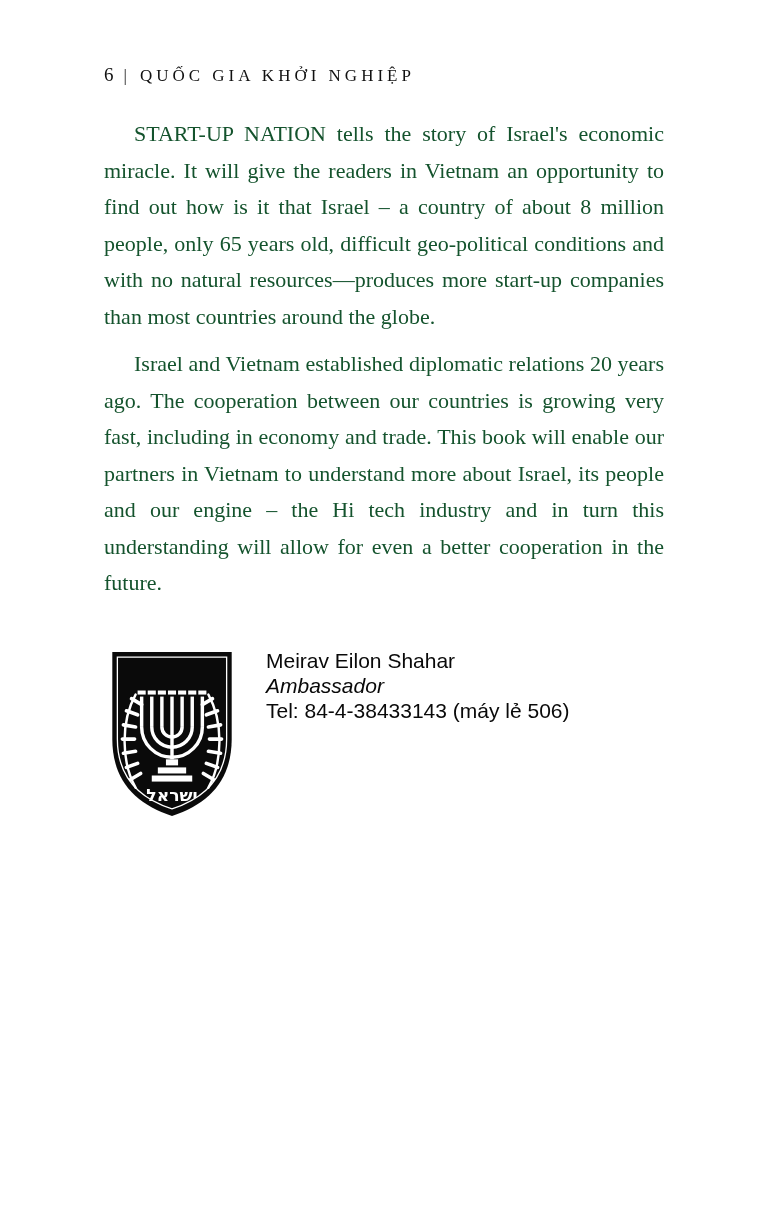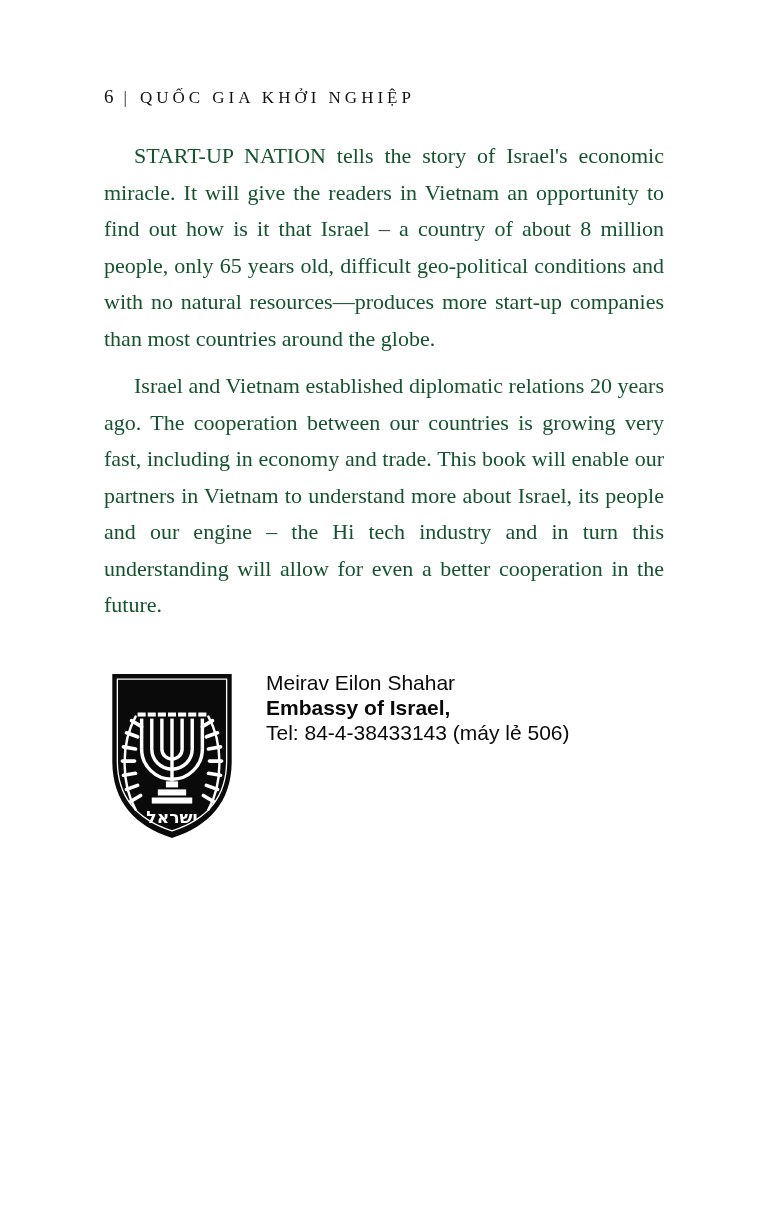--- a/index.html
+++ b/index.html
@@ -4,21 +4,21 @@
 <style>
   * { margin: 0; padding: 0; box-sizing: border-box; }
   html, body { background: #ffffff; }
   .page {
     position: relative;
     width: 768px;
     height: 1211px;
     margin: 0 auto;
     background: #ffffff;
     color: #000000;
-    padding: 86px 104px 0 104px;
+    padding: 64px 104px 0 104px;
     font-family: "Liberation Serif", serif;
   }
   .page-header {
     font-size: 17px;
     letter-spacing: 1px;
     color: #111;
     margin-bottom: 30px;
     white-space: nowrap;
   }
   .page-header .page-num {
@@ -139,19 +139,19 @@
             <path d="M 107,52 L 97,58"></path>
           </g>
         </g>
 
         <text x="67" y="153" text-anchor="middle" fill="#ffffff" class="emblem-hebrew">ישראל</text>
       </svg>
     </div>
 
     <div class="contact">
       <div>Meirav Eilon Shahar</div>
-      <div class="bold">Embassy of Israel,</div>
+      <div class="italic">Ambassador</div>
       <div>Tel: 84-4-38433143 (máy lẻ 506)</div>
     </div>
 
   </div>
 
 </div>
 
 </body></html>

